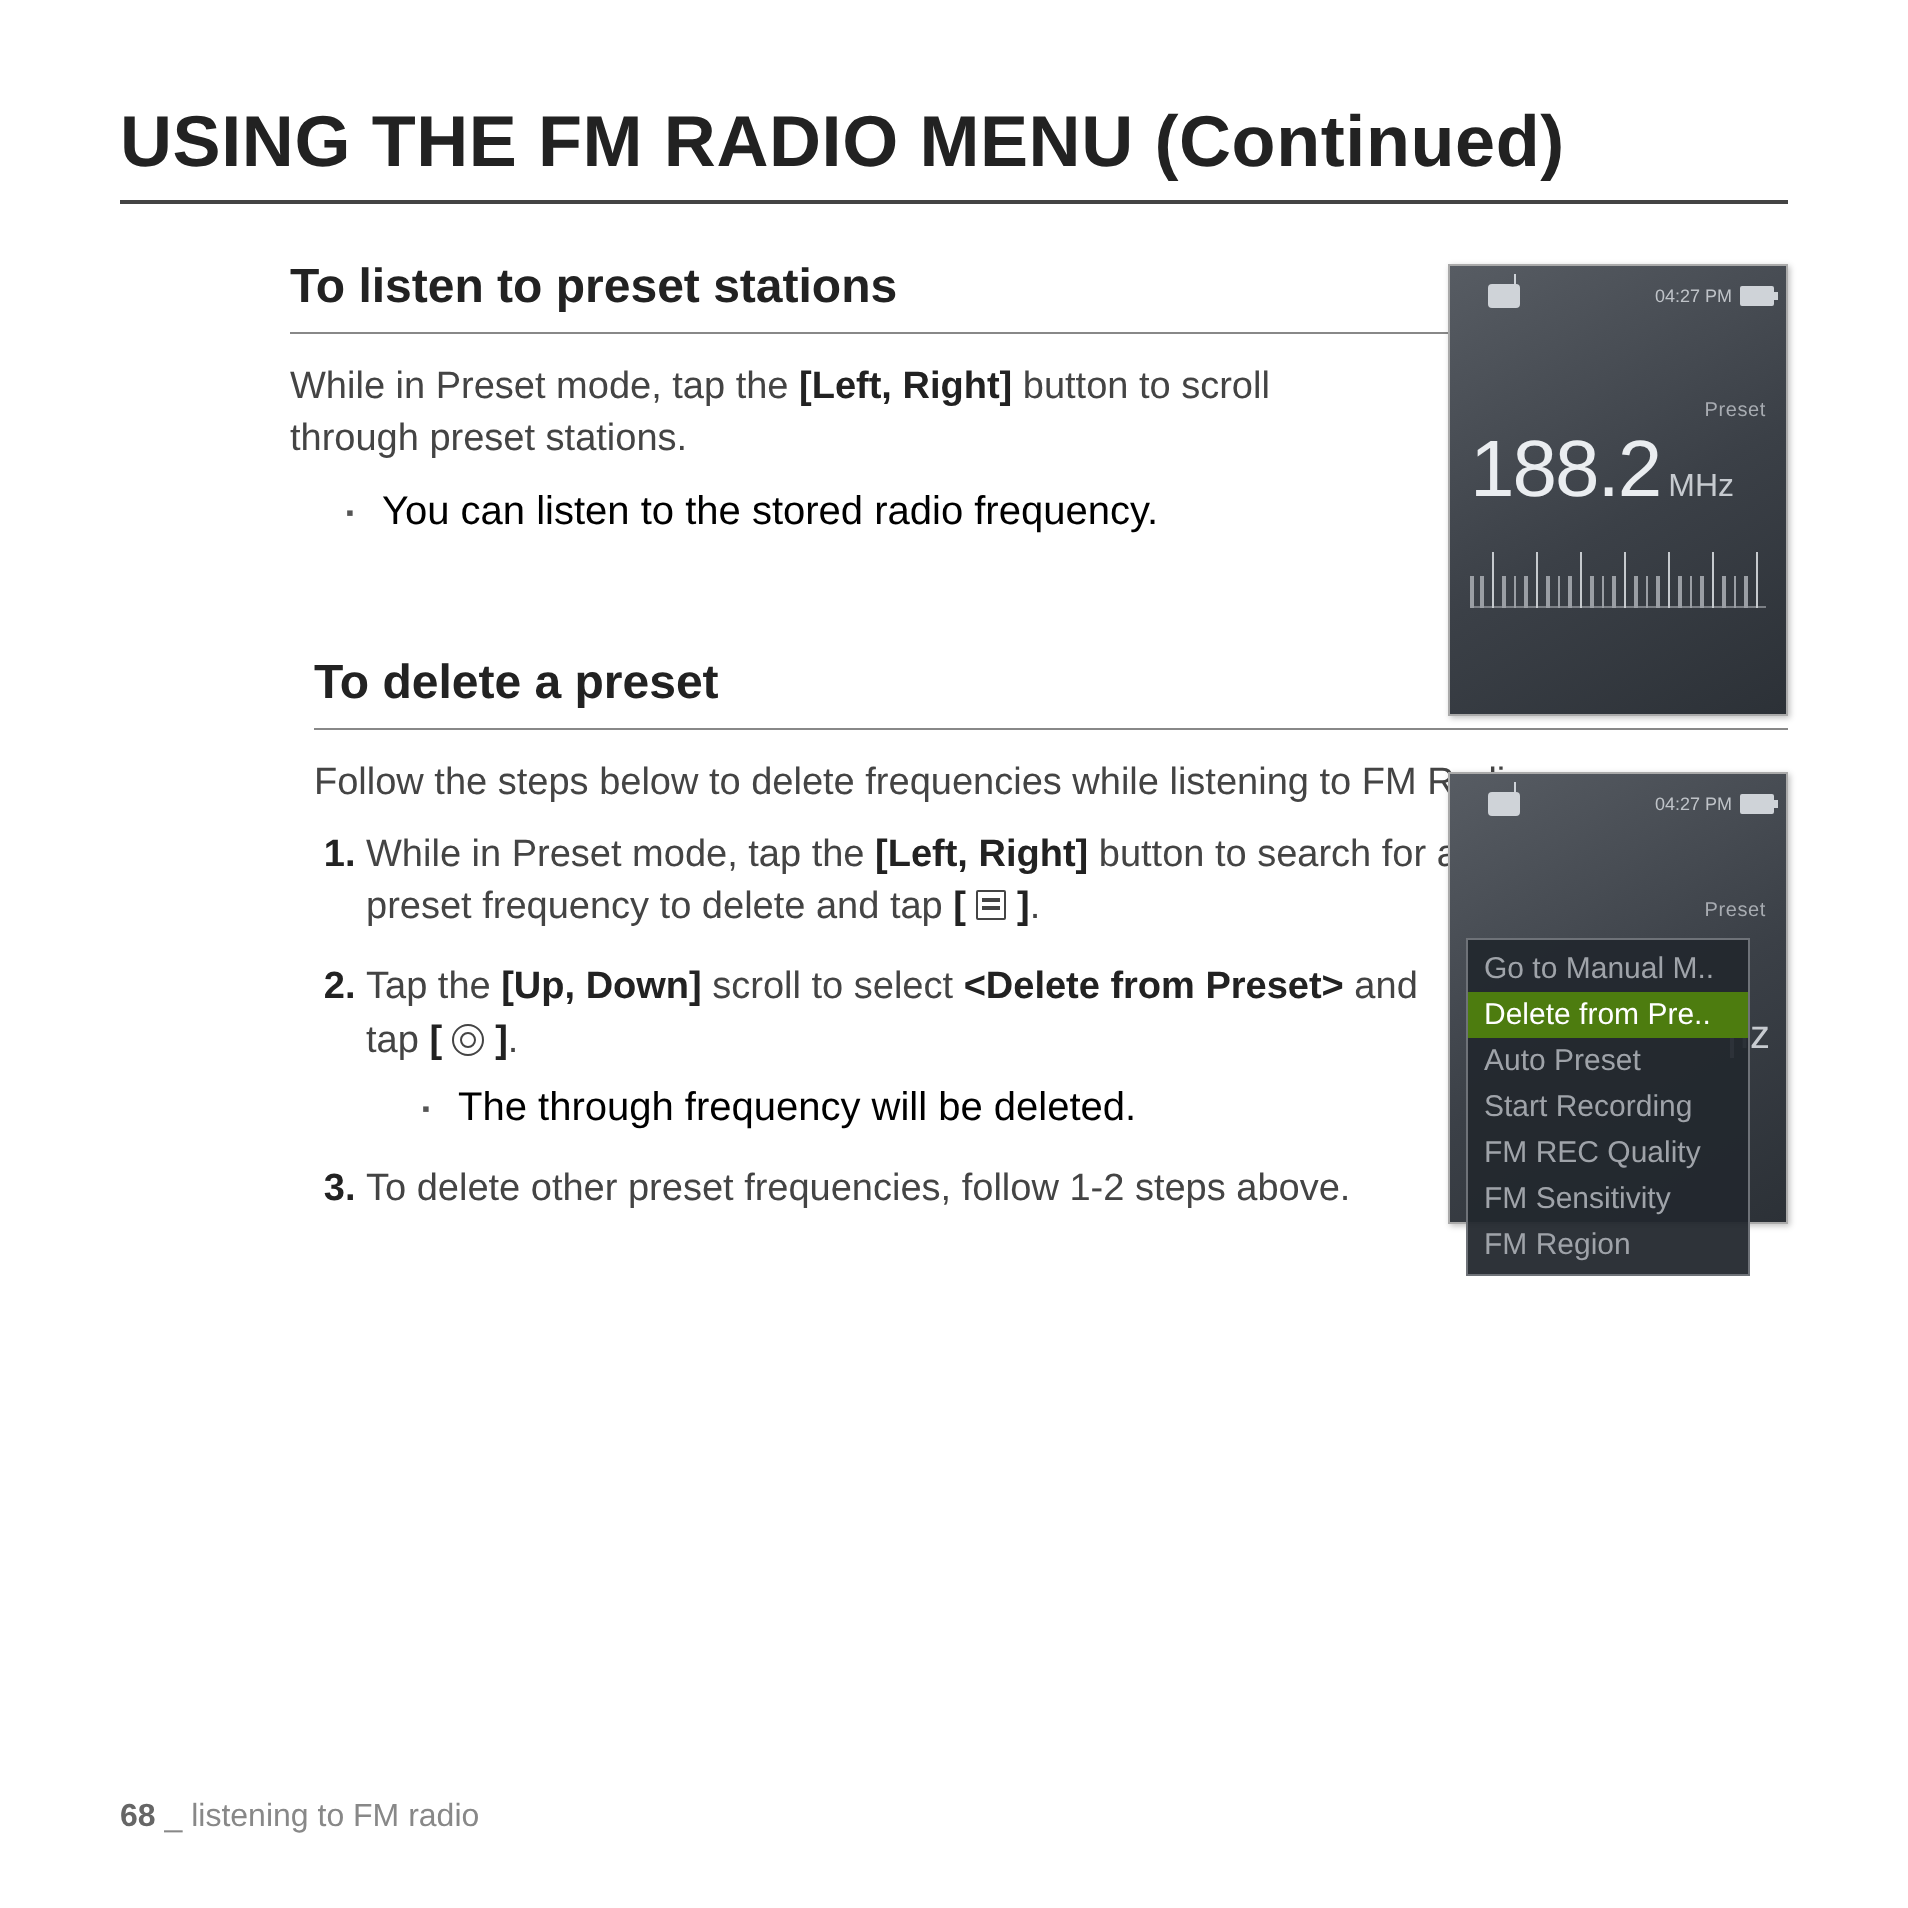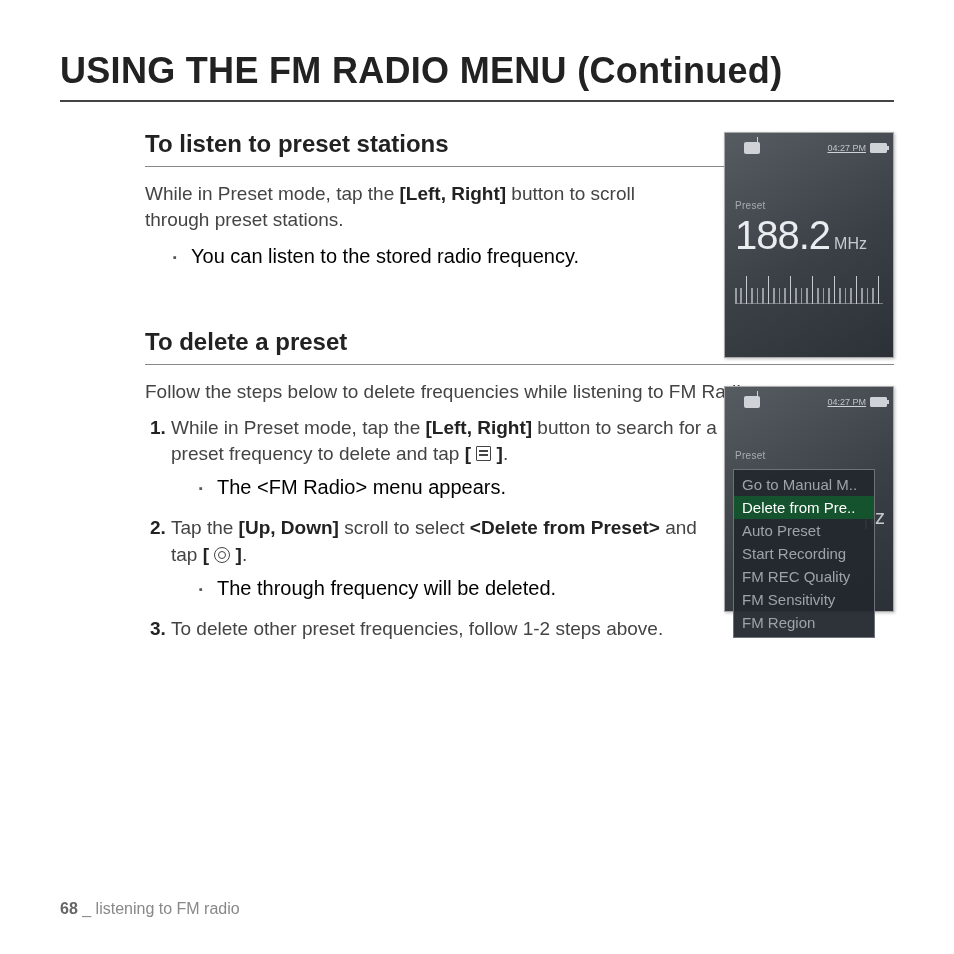--- a/index.html
+++ b/index.html
@@ -97,21 +97,20 @@
     box-shadow: 1px 1px 3px rgba(0,0,0,0.25);
     color: #cfd3d8;
     font-family: Arial, sans-serif;
   }
   .dev-status {
     display: flex;
     align-items: center;
     justify-content: space-between;
     padding: 5px 6px 0 19px;
     height: 20px;
-    text-decoration: underline;
   }
   .radio-icon {
     width: 16px; height: 12px;
     background: #cfd3d8;
     border-radius: 2px;
     position: relative;
   }
   .radio-icon::after{
     content:"";
     position:absolute;
@@ -121,21 +120,21 @@
   }
   .status-right { font-size: 9px; color:#bfc3c8; display:flex; align-items:center; gap:4px;}
   .batt {
     display:inline-block; width:15px; height:8px;
     border:1px solid #cfd3d8; border-radius:1px; position:relative;
   }
   .batt::after{content:"";position:absolute;right:-3px;top:2px;width:2px;height:4px;background:#cfd3d8;}
   .batt-fill{display:block;width:100%;height:100%;background:#cfd3d8;}
 
   .dev-body { padding: 0 10px; }
-  .preset-label { font-size: 10px; color:#a8acb2; margin-top: 42px; letter-spacing:0.3px;}
+  .preset-label { font-size: 10px; color:#a8acb2; margin-top: 42px; letter-spacing:0.3px;text-align:right;}
   .freq-row { display:flex; align-items:baseline; margin-top:2px; }
   .freq-big { font-size: 40px; font-weight:400; color:#eaedf0; letter-spacing:-1px;}
   .freq-unit { font-size: 16px; color:#c7cbd0; margin-left:4px; font-weight:400;}
 
   .dial {
     margin-top: 10px;
     height: 42px;
     position: relative;
     overflow: hidden;
   }
@@ -161,21 +160,21 @@
   }
   .menu-item {
     font-size:15px;
     color:#9fa3a9;
     padding:3px 8px;
     white-space:nowrap;
     overflow:hidden;
   }
   .menu-item.sel {
     color:#fff;
-    background:#14532d;
+    background:#4d7c0f;
   }
   .mhz-behind {
     position:absolute;
     right:8px;
     top:116px;
     font-size:20px;
     color:#c7cbd0;
   }
   .mhz-behind .bar {
     width:2px; height:26px; background:#e8ebee;
@@ -282,31 +281,28 @@
               <div class="tick major" style="left: 120.593px;"></div>
               <div class="tick minor" style="left: 126.074px;"></div>
               <div class="tick minor" style="left: 131.556px;"></div>
               <div class="tick minor" style="left: 137.037px;"></div>
               <div class="tick major" style="left: 142.519px;"></div>
             </div>
         </div>
       </div>
     </div>
 
-    <div class="section" style="margin-top:58px;">
+    <div class="section" style="margin-top:58px;margin-left:12px;">
       <h2 class="section-heading">To delete a preset</h2>
 
       <p class="body-text">Follow the steps below to delete frequencies while listening to FM Radio.</p>
 
       <ol class="steps">
         <li>
           <span>While in Preset mode, tap the </span><span class="bold">[Left, Right]</span><span> button to search for a preset frequency to delete and tap </span><span class="bold">[ </span><span class="menu-icon"></span><span class="bold"> ]</span><span>.</span>
-          <ul class="square">
-            <li>The &lt;FM Radio&gt; menu appears.</li>
-          </ul>
         </li>
         <li>
           <span>Tap the </span><span class="bold">[Up, Down]</span><span> scroll to select </span><span class="bold">&lt;Delete from Preset&gt;</span><span> and tap </span><span class="bold">[ </span><span class="center-icon"></span><span class="bold"> ]</span><span>.</span>
           <ul class="square">
             <li>The through frequency will be deleted.</li>
           </ul>
         </li>
         <li>To delete other preset frequencies, follow 1-2 steps above.</li>
       </ol>
 

